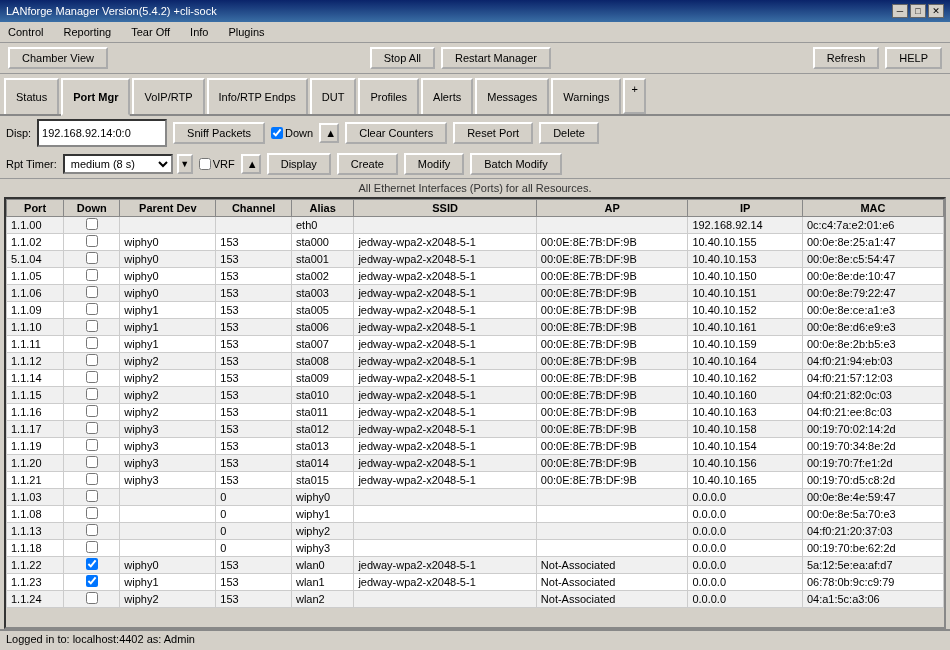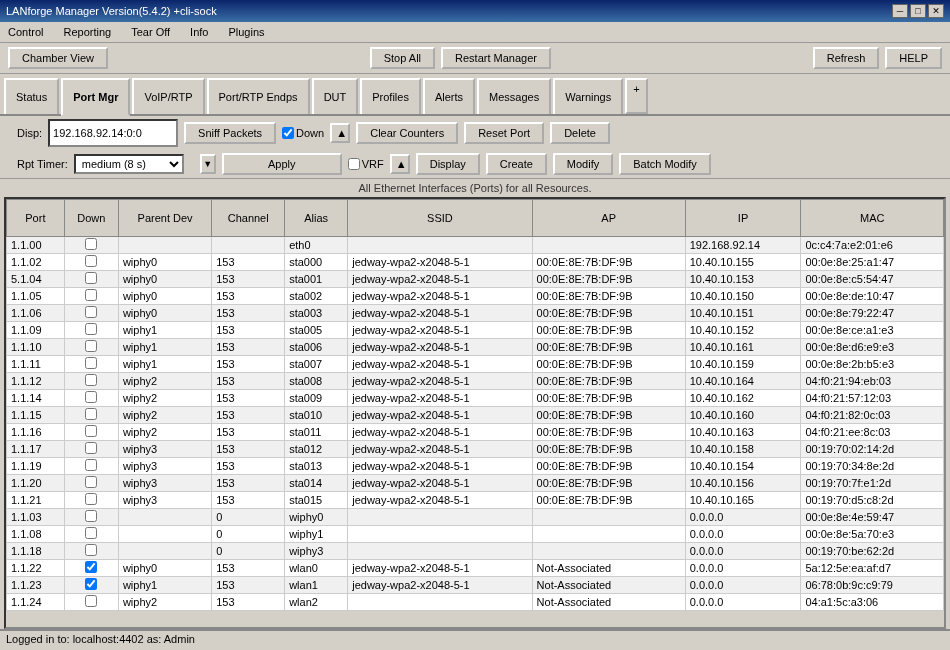--- a/index.html
+++ b/index.html
@@ -86,21 +86,21 @@
       font-weight: bold;
     }
     .tab-plus {
       padding: 3px 6px;
       cursor: pointer;
       border: 2px outset #fff;
       background: #d4d0c8;
     }
     .controls-row {
       background: #d4d0c8;
-      padding: 3px 17px;
+      padding: 3px 6px;
       display: flex;
       align-items: center;
       gap: 6px;
     }
     .controls-row label { font-size: 11px; }
     .text-input {
       border: 2px inset #888;
       background: white;
       padding: 1px 3px;
       font-size: 11px;
@@ -108,21 +108,21 @@
     }
     .checkbox-label {
       display: flex;
       align-items: center;
       gap: 2px;
       font-size: 11px;
     }
     .dropdown-wrapper {
       display: flex;
       align-items: center;
-      gap: 16px;
+      gap: 4px;
     }
     .dropdown-wrapper select {
       border: 2px inset #888;
       background: white;
       font-size: 11px;
       height: 20px;
       padding: 0 2px;
     }
     .arrow-btn {
       border: 2px outset #fff;
@@ -143,23 +143,23 @@
       border-top: 1px solid #999;
     }
     .data-table {
       width: 100%;
       border-collapse: collapse;
       font-size: 11px;
     }
     .data-table th {
       background: #d4d0c8;
       border: 1px solid #888;
-      padding: 12px 4px;
+      padding: 2px 4px;
       text-align: center;
-      font-weight: normal;
+      font-weight: bold;
       position: sticky;
       top: 0;
     }
     .data-table td {
       border: 1px solid #ccc;
       padding: 1px 4px;
       white-space: nowrap;
       height: 16px;
     }
     .data-table tr:nth-child(odd) td { background: #f0f0f0; }
@@ -212,21 +212,21 @@
   <button class="btn">Restart Manager</button>
   <div class="spacer"></div>
   <button class="btn">Refresh</button>
   <button class="btn">HELP</button>
 </div>
 
 <div class="tabs">
   <div class="tab">Status</div>
   <div class="tab active">Port Mgr</div>
   <div class="tab">VoIP/RTP</div>
-  <div class="tab">Port/RTP Endps</div>
+  <div class="tab">Info/RTP Endps</div>
   <div class="tab">DUT</div>
   <div class="tab">Profiles</div>
   <div class="tab">Alerts</div>
   <div class="tab">Messages</div>
   <div class="tab">Warnings</div>
   <div class="tab tab-plus">+</div>
 </div>
 
 <div class="controls-row">
   <label>Disp:</label>
@@ -245,21 +245,20 @@
 <div class="controls-row">
   <label>Rpt Timer:</label>
   <div class="dropdown-wrapper">
     <select style="width:110px;">
       <option>medium (8 s)</option>
       <option>fast (1 s)</option>
       <option>slow (30 s)</option>
     </select>
     <button class="arrow-btn">▼</button>
   </div>
-  <button class="btn" style="width:120px;">Apply</button>
   <label class="checkbox-label">
     <input type="checkbox" style="">
     <span>VRF</span>
   </label>
   <button class="btn" style="width:20px;padding:2px 4px;">▲</button>
   <button class="btn">Display</button>
   <button class="btn">Create</button>
   <button class="btn">Modify</button>
   <button class="btn">Batch Modify</button>
 </div>
@@ -474,20 +473,31 @@
           <td style="text-align: center;"><input type="checkbox" style=""></td>
           <td></td>
           <td>0</td>
           <td>wiphy1</td>
           <td></td>
           <td></td>
           <td>0.0.0.0</td>
           <td>00:0e:8e:5a:70:e3</td>
         </tr>
         <tr>
+          <td>1.1.13</td>
+          <td style="text-align: center;"><input type="checkbox" style=""></td>
+          <td></td>
+          <td>0</td>
+          <td>wiphy2</td>
+          <td></td>
+          <td></td>
+          <td>0.0.0.0</td>
+          <td>04:f0:21:20:37:03</td>
+        </tr>
+        <tr>
           <td>1.1.18</td>
           <td style="text-align: center;"><input type="checkbox" style=""></td>
           <td></td>
           <td>0</td>
           <td>wiphy3</td>
           <td></td>
           <td></td>
           <td>0.0.0.0</td>
           <td>00:19:70:be:62:2d</td>
         </tr>

